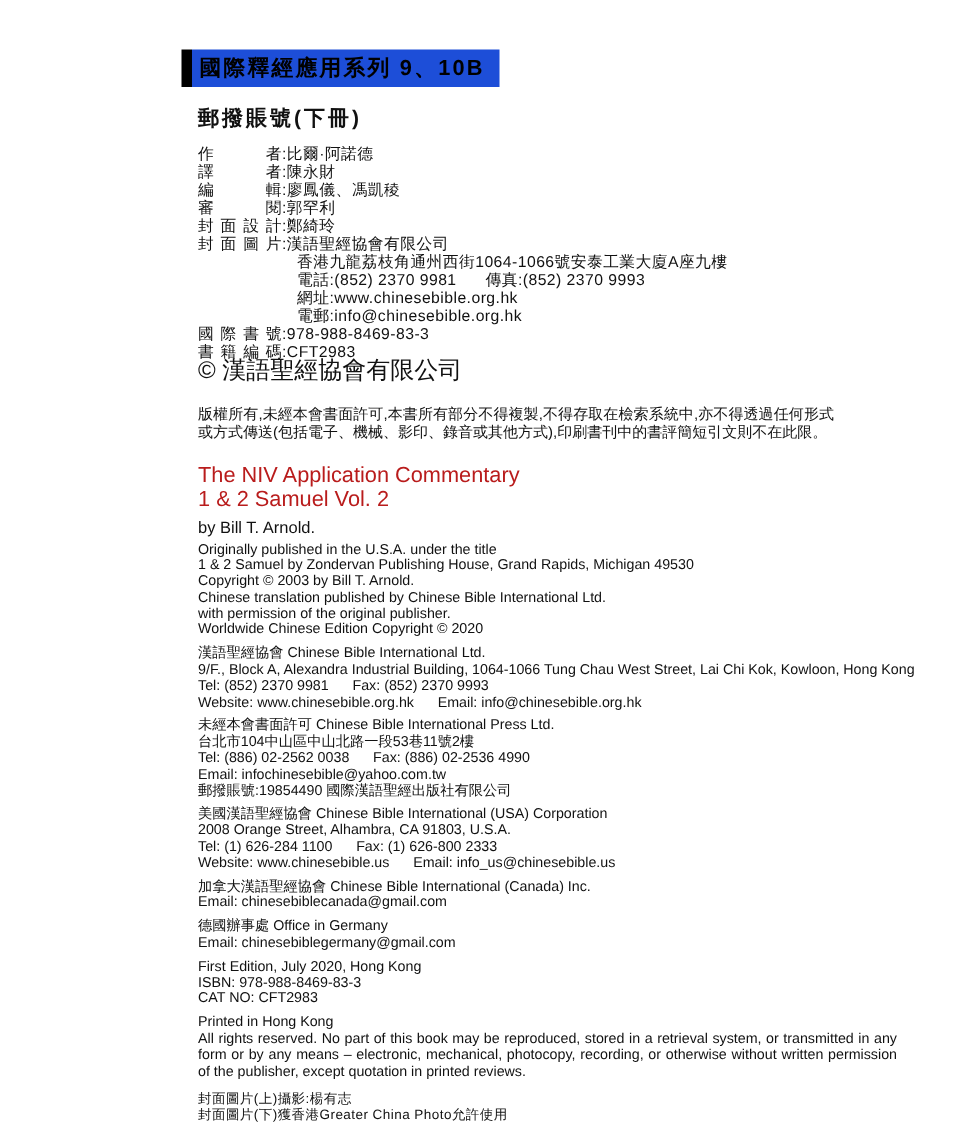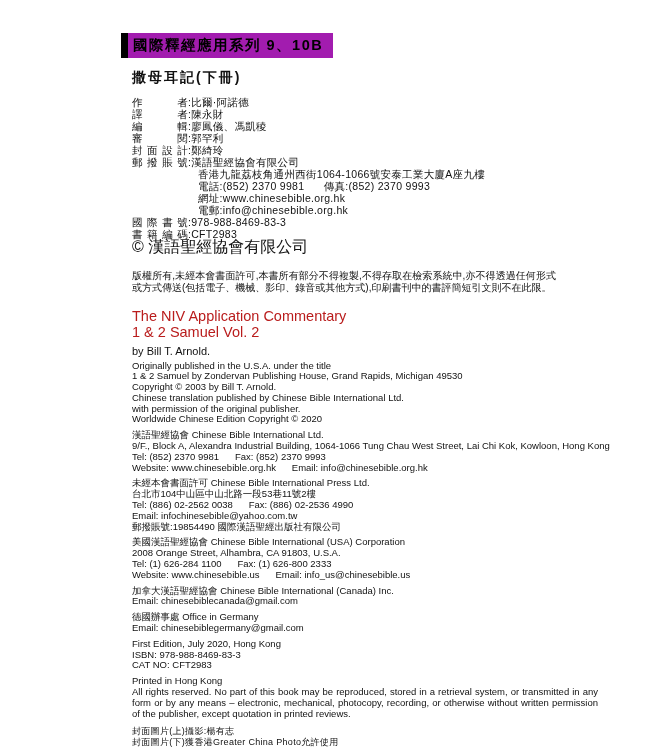--- a/index.html
+++ b/index.html
@@ -55,24 +55,24 @@
   .covers { margin: 7px 0 0 11px; font-size: 9px; line-height: 11px; letter-spacing: 0.3px; }
 </style>
 </head>
 <body>
 
 <div class="page">
 
   
   <div class="series-header">
     <div class="series-bar" style="background: rgb(0, 0, 0);"></div>
-    <div class="series-title" style="background: #a21caf;">國際釋經應用系列 9、10B</div>
+    <div class="series-title" style="background: #1d4ed8;">國際釋經應用系列 9、10B</div>
   </div>
 
-  <div class="book-title">撒母耳記(下冊)</div>
+  <div class="book-title">郵撥賬號(下冊)</div>
 
   
   <div class="credits">
     <div class="credit-row">
       <span class="credit-label">作者</span>
         <span class="credit-value">:比爾·阿諾德</span>
     </div>
     <div class="credit-row">
       <span class="credit-label">譯者</span>
         <span class="credit-value">:陳永財</span>
@@ -83,21 +83,21 @@
     </div>
     <div class="credit-row">
       <span class="credit-label">審閱</span>
         <span class="credit-value">:郭罕利</span>
     </div>
     <div class="credit-row">
       <span class="credit-label">封面設計</span>
         <span class="credit-value">:鄭綺玲</span>
     </div>
     <div class="credit-row">
-      <span class="credit-label">郵撥賬號</span>
+      <span class="credit-label">封面圖片</span>
         <span class="credit-value">:漢語聖經協會有限公司</span>
     </div>
 
     <div class="pub-detail">香港九龍荔枝角通州西街1064-1066號安泰工業大廈A座九樓</div>
     <div class="pub-detail">電話:(852) 2370 9981      傳真:(852) 2370 9993</div>
     <div class="pub-detail">網址:www.chinesebible.org.hk</div>
     <div class="pub-detail">電郵:info@chinesebible.org.hk</div>
 
     <div class="credit-row">
       <span class="credit-label">國際書號</span>

